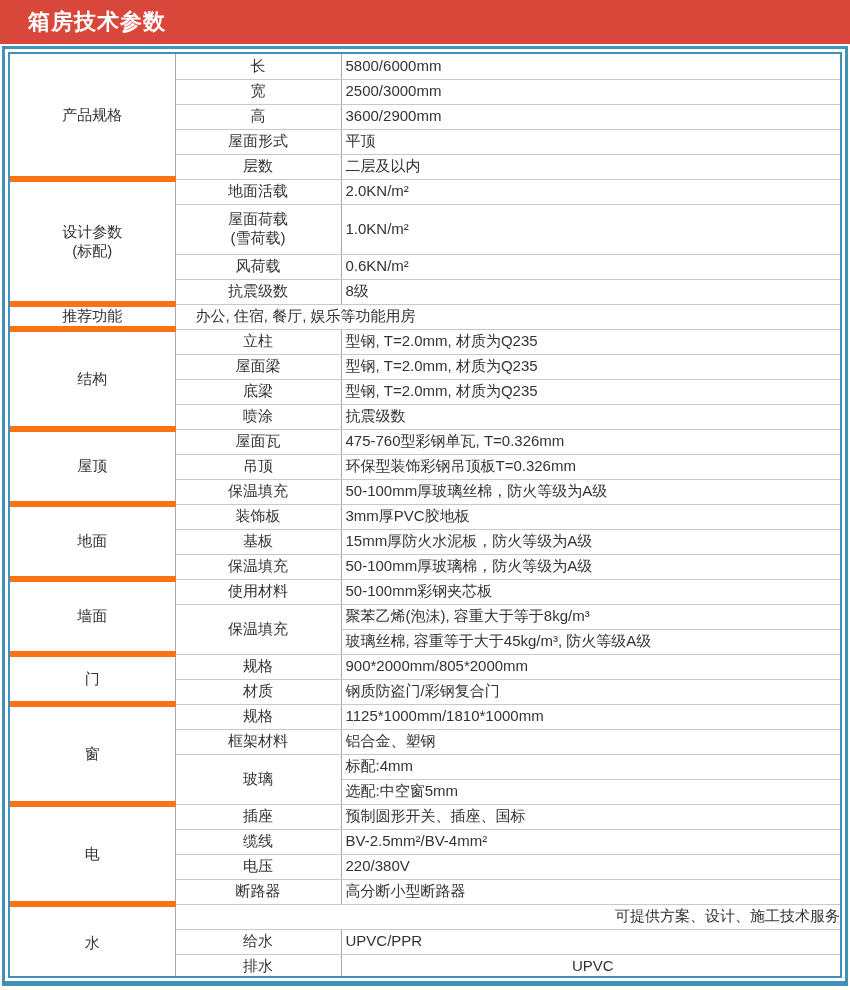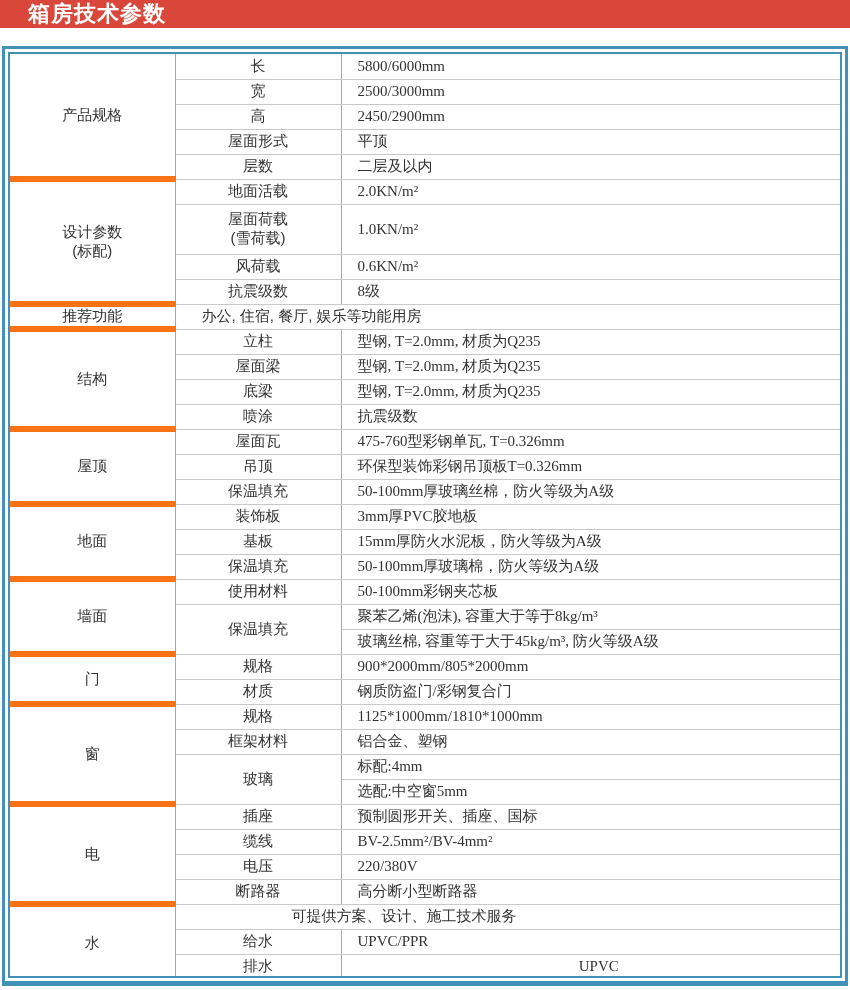--- a/index.html
+++ b/index.html
@@ -2,21 +2,21 @@
 <html><head>
 <meta charset="utf-8">
 <style>
   html,body { margin:0; padding:0; }
   body {
     width:850px; height:990px; position:relative;
     background:#ffffff; color:#333333;
     font-family:"Liberation Sans","DejaVu Sans",sans-serif;
   }
   .banner {
-    position:absolute; left:0; top:0; right:0; height:28px;
+    position:absolute; left:0; top:0; right:0; height:44px;
     background:#d8473a; display:flex; align-items:center;
   }
   .banner .title {
     margin:0 0 0 28px; font-size:22px; font-weight:bold; color:#ffffff;
     letter-spacing:1px;
   }
   .frame-outer {
     position:absolute; left:2px; right:2px; top:46px; bottom:4px;
     border:3px solid #4291b8; border-bottom-width:5px;
     padding:3px; box-sizing:border-box; background:#ffffff;
@@ -35,30 +35,29 @@
     text-align:center; white-space:pre-line;
     border-right:1px solid #a9a9a9; border-bottom:6px solid #f97316;
   }
   td.cat.bold { font-weight:normal; }
   td.cat.no-b { border-bottom:none; }
   td.sub {
     text-align:center; white-space:pre-line;
     border-right:1px solid #a9a9a9; border-bottom:1px solid #c9c9c9;
   }
   td.val {
-    text-align:left; padding-left:16px;
+    text-align:left; padding-left:4px;
     border-bottom:1px solid #c9c9c9;
-    font-family:Liberation Serif, serif;
   }
   td.merged-wide {
-    text-align:left; padding-left:26px;
+    text-align:left; padding-left:20px;
     border-bottom:1px solid #c9c9c9;
   }
   td.merged-indent {
-    text-align:left; padding-left:116px;
+    text-align:right; padding-left:116px;
     border-bottom:1px solid #c9c9c9;
   }
   tr.last-row td { border-bottom:none;text-align:center; }
 </style>
 </head>
 <body>
 
 <div class="banner">
   <h1 class="title">箱房技术参数</h1>
 </div>
@@ -77,21 +76,21 @@
       <td class="cat" rowspan="5">产品规格</td>
       <td class="sub">长</td>
       <td class="val">5800/6000mm</td>
     </tr>
     <tr>
       <td class="sub">宽</td>
       <td class="val">2500/3000mm</td>
     </tr>
     <tr>
       <td class="sub">高</td>
-      <td class="val">2450/2900mm</td>
+      <td class="val">3600/2900mm</td>
     </tr>
     <tr>
       <td class="sub">屋面形式</td>
       <td class="val">平顶</td>
     </tr>
     <tr>
       <td class="sub">层数</td>
       <td class="val">二层及以内</td>
     </tr>
 

